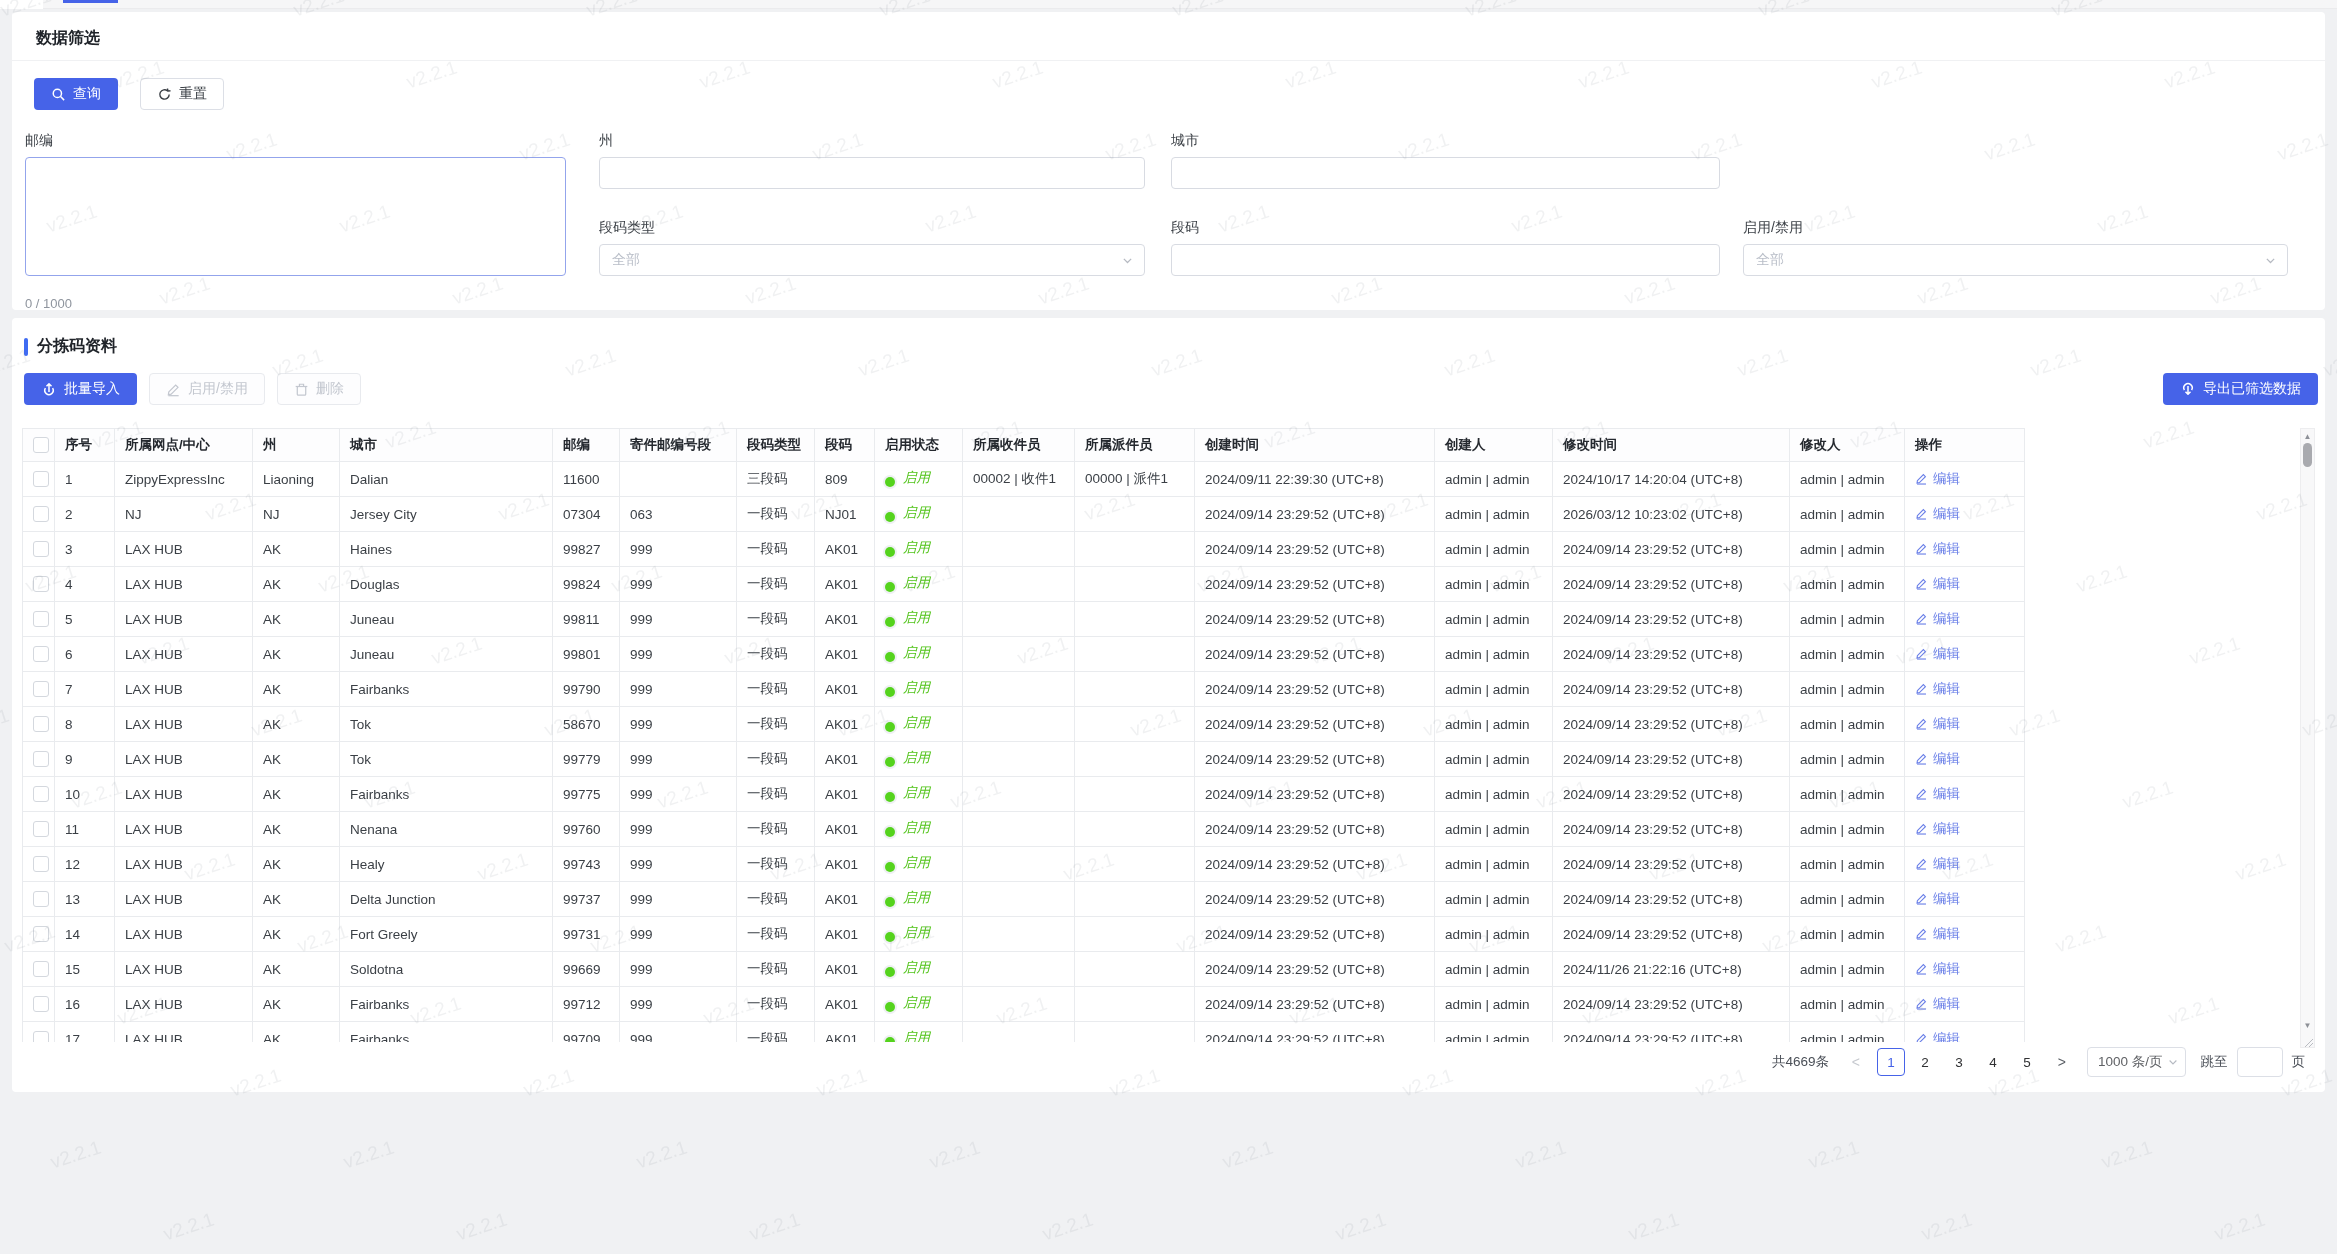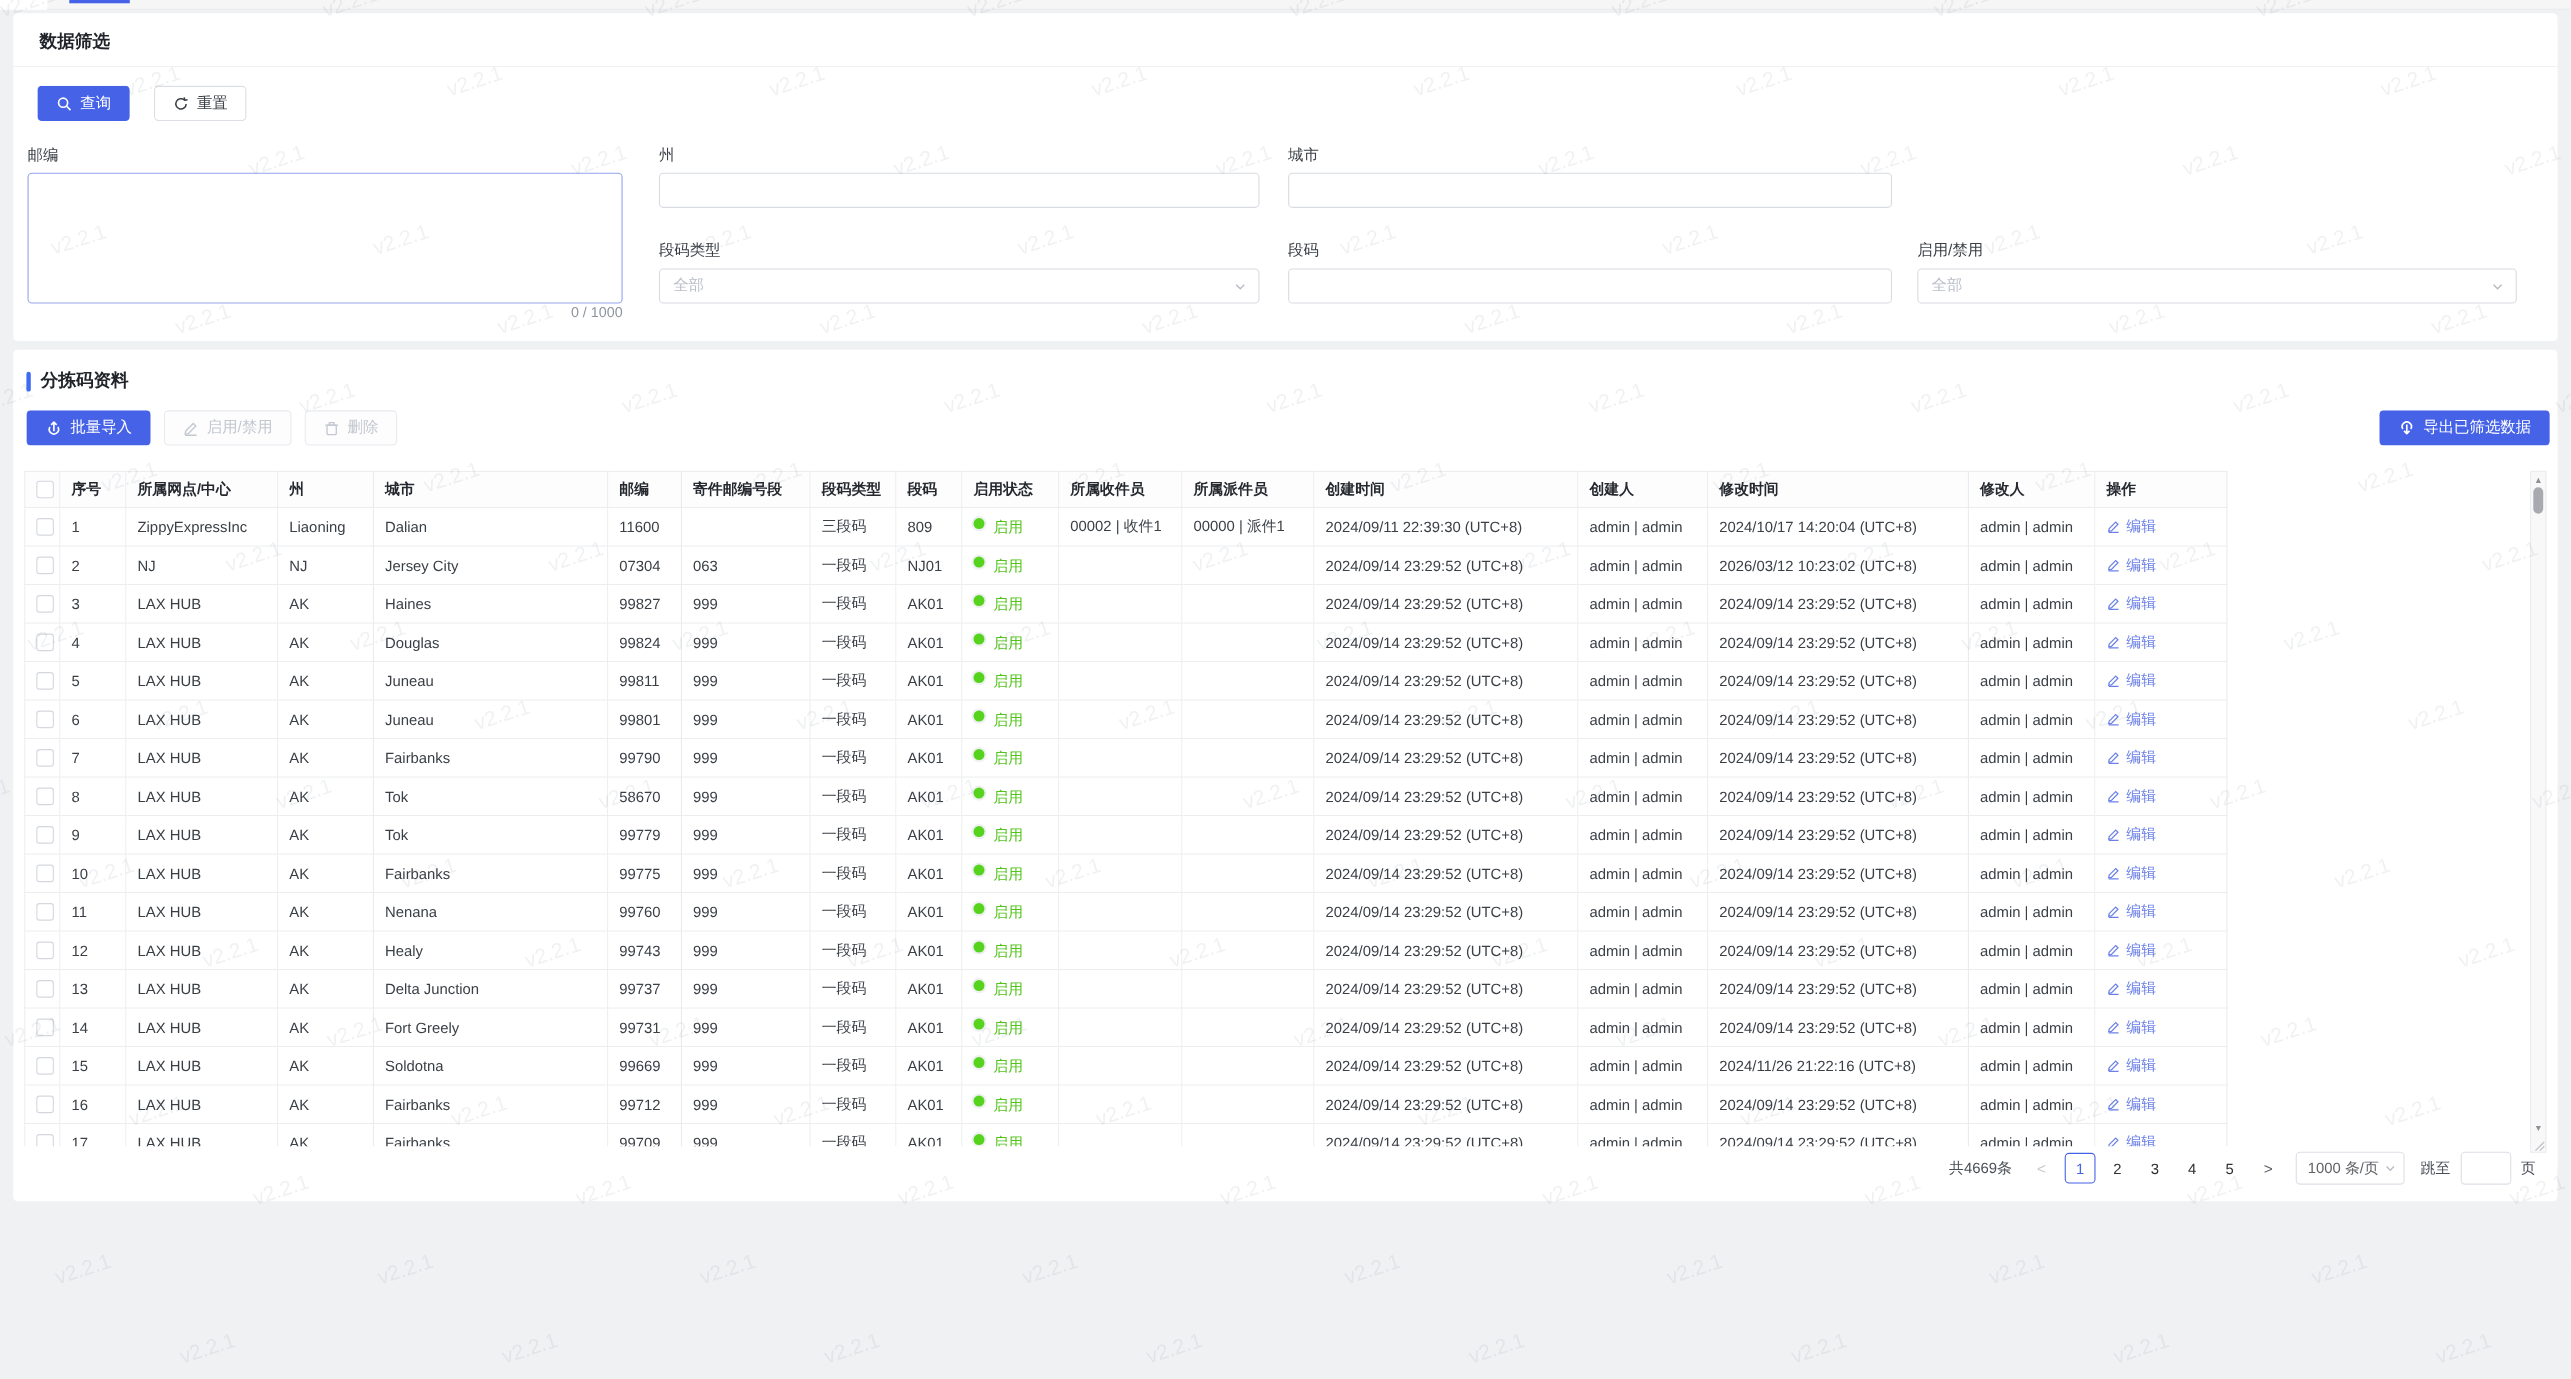--- a/index.html
+++ b/index.html
@@ -29,36 +29,36 @@
   .btn-plain { background:#ffffff; border-color:#dcdfe6; color:#3a3f45; }
   .btn-disabled { background:#fdfdfe; border-color:#e8eaee; color:#c3c7cf; cursor:not-allowed; }
   .btn svg { flex:0 0 auto; }
 
   .f-block { position:absolute; }
   .f-label { font-size:14px; color:#3a3f45; margin-bottom:7px; }
   .control { height:32px; border:1px solid #d8dbe2; border-radius:4px; background:#fff; display:flex; align-items:center; padding:0 12px; font-size:14px; color:#333; position:relative; }
   .control .ph { color:#b9bec8; }
   .control .chev { position:absolute; right:10px; top:9px; color:#b6bac2; }
   .zip-textarea { width:100%; height:119px; border:1px solid #93a4ec; border-radius:4px; resize:none; font-family:"Liberation Sans", sans-serif; font-size:14px; padding:8px 12px; color:#333; outline:none; display:block; background:#fff; }
-  .counter { text-align:right; font-size:13px; color:#8f959e; margin-top:0; }
+  .counter { text-align:left; font-size:13px; color:#8f959e; margin-top:20px; }
 
   
   .sec-title { position:absolute; left:12px; top:18px; display:flex; align-items:center; gap:9px; }
   .sec-bar { width:4px; height:18px; background:#3f6bf2; border-radius:2px; }
   .sec-text { font-size:16px; font-weight:bold; color:#20242a; }
   .tbl-btn-row { position:absolute; left:12px; top:55px; display:flex; gap:12px; }
   .export-btn { position:absolute; right:7px; top:55px; }
 
   .table-wrap { position:absolute; left:10px; top:110px; width:2006px; height:614px; overflow:hidden; }
   table.grid { border-collapse:separate; border-spacing:0; table-layout:fixed; width:1804px; font-size:13.5px; color:#3a3f45; }
   .grid th, .grid td { border-right:1px solid #e9ebee; border-bottom:1px solid #e9ebee; padding:0 8px 0 10px; height:35px; text-align:left; overflow:hidden; white-space:nowrap; background:#fff; }
   .grid th { height:34px; font-weight:bold; color:#25292f; border-top:1px solid #e9ebee; background:#fdfdfe; }
   .grid th:first-child, .grid td:first-child { border-left:1px solid #e9ebee; }
   .cb { display:inline-block; width:16px; height:16px; border:1px solid #d4d8de; border-radius:3px; background:#fff; vertical-align:middle; cursor:pointer; }
-  .status { display:inline-flex; align-items:flex-start; gap:8px; color:#52c41a; }
+  .status { display:inline-flex; align-items:flex-end; gap:8px; color:#52c41a;font-style:italic; }
   .dot { width:10px; height:10px; border-radius:50%; background:#55d31d; box-shadow:0 0 0 2px #eef0f2; }
   .edit-link { display:inline-flex; align-items:center; gap:5px; color:#6b80e8; cursor:pointer; }
   .edit-link .lbl { border-bottom:0; }
 
   
   .vscroll { position:absolute; left:2288px; top:110px; width:15px; height:620px; background:#f8f8f9; border:1px solid #ededef; z-index:4; }
   .vs-up, .vs-down { position:absolute; left:0; width:100%; text-align:center; font-size:8px; color:#8d9097; line-height:10px; cursor:pointer; }
   .vs-up { top:3px; } .vs-down { bottom:16px; }
   .vs-thumb { position:absolute; left:2px; top:14px; width:9px; height:24px; border-radius:5px; background:#a9aaaf; cursor:pointer; }
   .vs-grip { position:absolute; left:0; bottom:0; width:13px; height:13px; }

